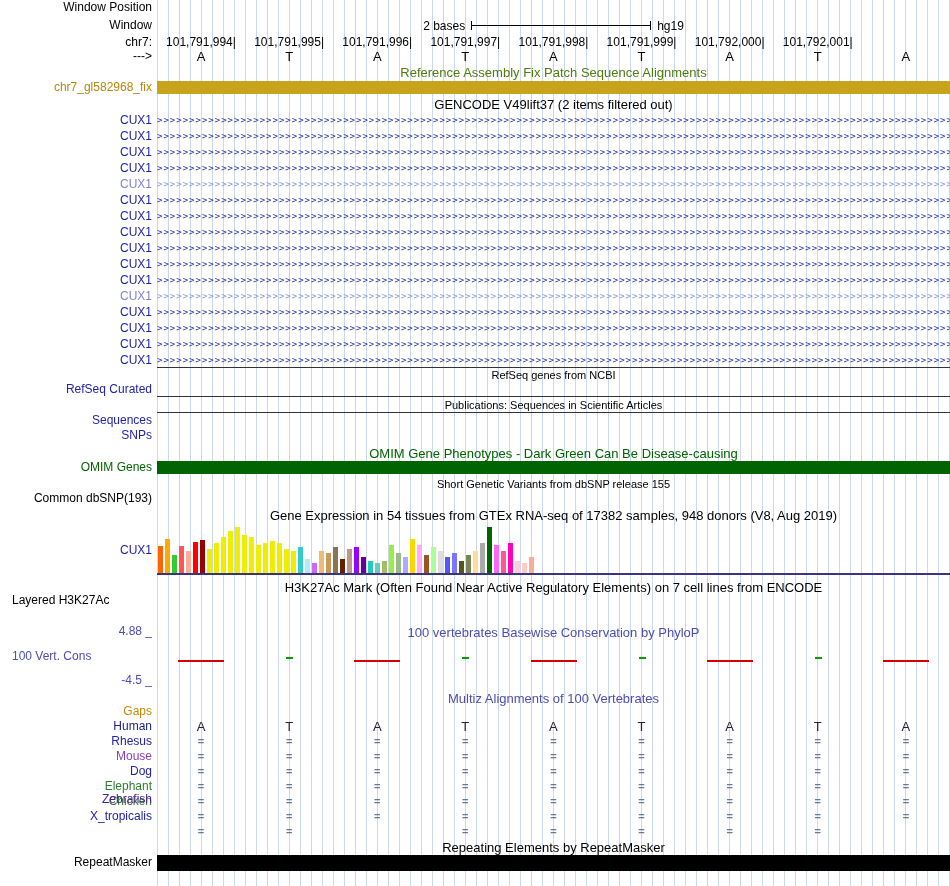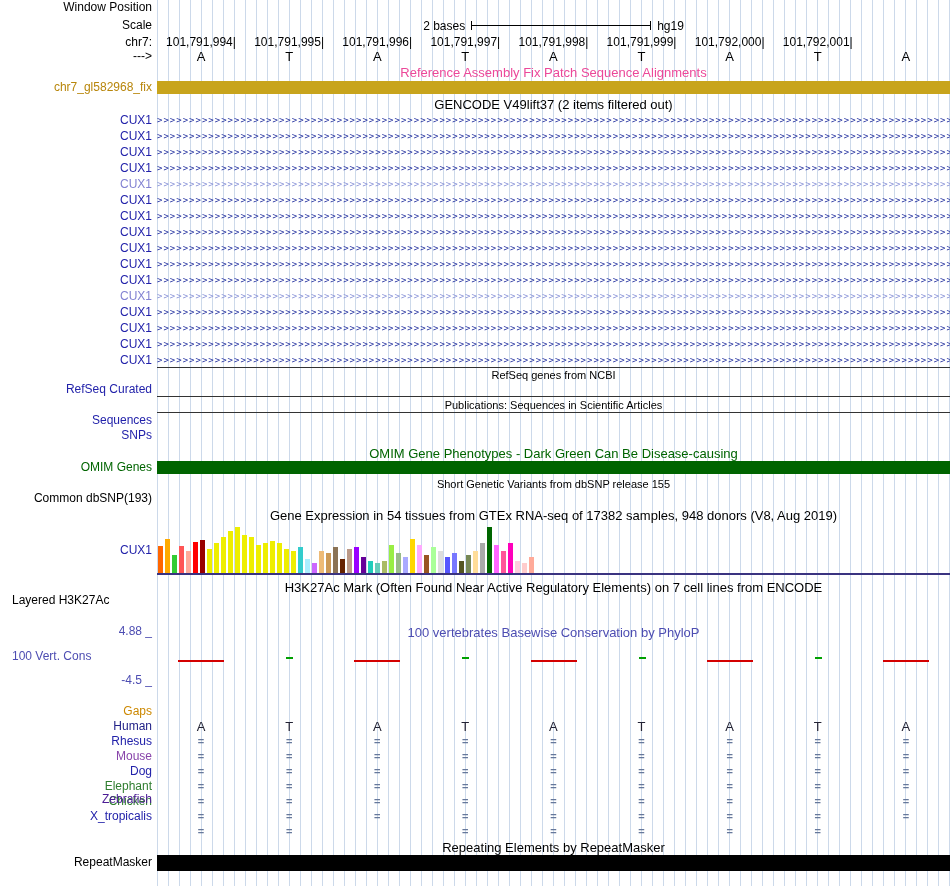--- a/index.html
+++ b/index.html
@@ -9,21 +9,21 @@
         background-image:linear-gradient(to right,#ccd9ea 1px,transparent 1px);
         background-size:11.014px 100%;}
   .side-label{position:absolute;left:0;width:152px;text-align:right;font-size:12px;
         line-height:13px;white-space:nowrap;color:#2222AA;}
   .left-lab{left:12px;width:auto;text-align:center;}
   .c-black{color:#000}.c-gold{color:#B8860B}.c-green{color:#006400}
   .c-cons{color:#4D4DB2}.c-orange{color:#CC8800}
   .center-title{position:absolute;left:157px;width:793px;text-align:center;
         font-size:13px;line-height:13px;color:#000;white-space:nowrap;}
   .t-small{font-size:11px;line-height:12px;}
-  .t-gold{color:#ec4899}.t-green{color:#006400}.t-blue{color:#4D4DB2}
+  .t-gold{color:#4d7c0f}.t-green{color:#006400}.t-blue{color:#4D4DB2}
   .hline{position:absolute;left:157px;width:793px;height:1px;background:#333;}
   .fullbar{position:absolute;left:157px;width:793px;}
   .scale-row{position:absolute;left:157px;width:793px;height:13px;display:flex;
         justify-content:center;align-items:center;gap:6px;font-size:12px;color:#000;}
   .scalebar{width:178px;height:9px;border-left:1px solid #000;border-right:1px solid #000;
         background-image:linear-gradient(#000,#000);background-size:100% 1px;
         background-position:center;background-repeat:no-repeat;}
   .ruler-cell{position:absolute;top:36px;width:88px;text-align:center;font-size:12px;
         line-height:13px;color:#000;white-space:nowrap;}
   .base-cell{position:absolute;top:50px;width:88px;text-align:center;font-size:13px;
@@ -41,21 +41,21 @@
   .mz-base{font-size:13px;font-weight:normal;color:#222233;}
 </style>
 </head>
 <body>
 
 <div class="page">
   <div class="grid"></div>
 
   <div class="side-label c-black" style="top:1px">Window Position</div>
 
-  <div class="side-label c-black" style="top:19px">Scale</div>
+  <div class="side-label c-black" style="top:19px">Window</div>
   <div class="scale-row" style="top:19px">
     <span>2 bases</span>
     <div class="scalebar"></div>
     <span>hg19</span>
   </div>
 
   <div class="side-label c-black" style="top:36px">chr7:</div>
   <div>
       <div class="ruler-cell" style="left: 157px;">101,791,994|</div>
       <div class="ruler-cell" style="left: 245.111px;">101,791,995|</div>
@@ -210,20 +210,21 @@
       <div class="cons-pos" style="left: 286.167px;"></div>
       <div class="cons-neg" style="left: 354.278px;"></div>
       <div class="cons-pos" style="left: 462.389px;"></div>
       <div class="cons-neg" style="left: 530.5px;"></div>
       <div class="cons-pos" style="left: 638.611px;"></div>
       <div class="cons-neg" style="left: 706.722px;"></div>
       <div class="cons-pos" style="left: 814.833px;"></div>
       <div class="cons-neg" style="left: 882.944px;"></div>
     </div>
 
+  <div class="center-title t-blue" style="top:692px">Multiz Alignments of 100 Vertebrates</div>
   <div class="side-label c-orange" style="top:705px">Gaps</div>
   <div>
       <div class="side-label" style="top: 720px; color: rgb(34, 34, 136);">Human</div>
       <div class="mz-cell mz-base" style="left: 157px; top: 719px;">A</div>
       <div class="mz-cell mz-base" style="left: 245.111px; top: 719px;">T</div>
       <div class="mz-cell mz-base" style="left: 333.222px; top: 719px;">A</div>
       <div class="mz-cell mz-base" style="left: 421.333px; top: 719px;">T</div>
       <div class="mz-cell mz-base" style="left: 509.444px; top: 719px;">A</div>
       <div class="mz-cell mz-base" style="left: 597.556px; top: 719px;">T</div>
       <div class="mz-cell mz-base" style="left: 685.667px; top: 719px;">A</div>

